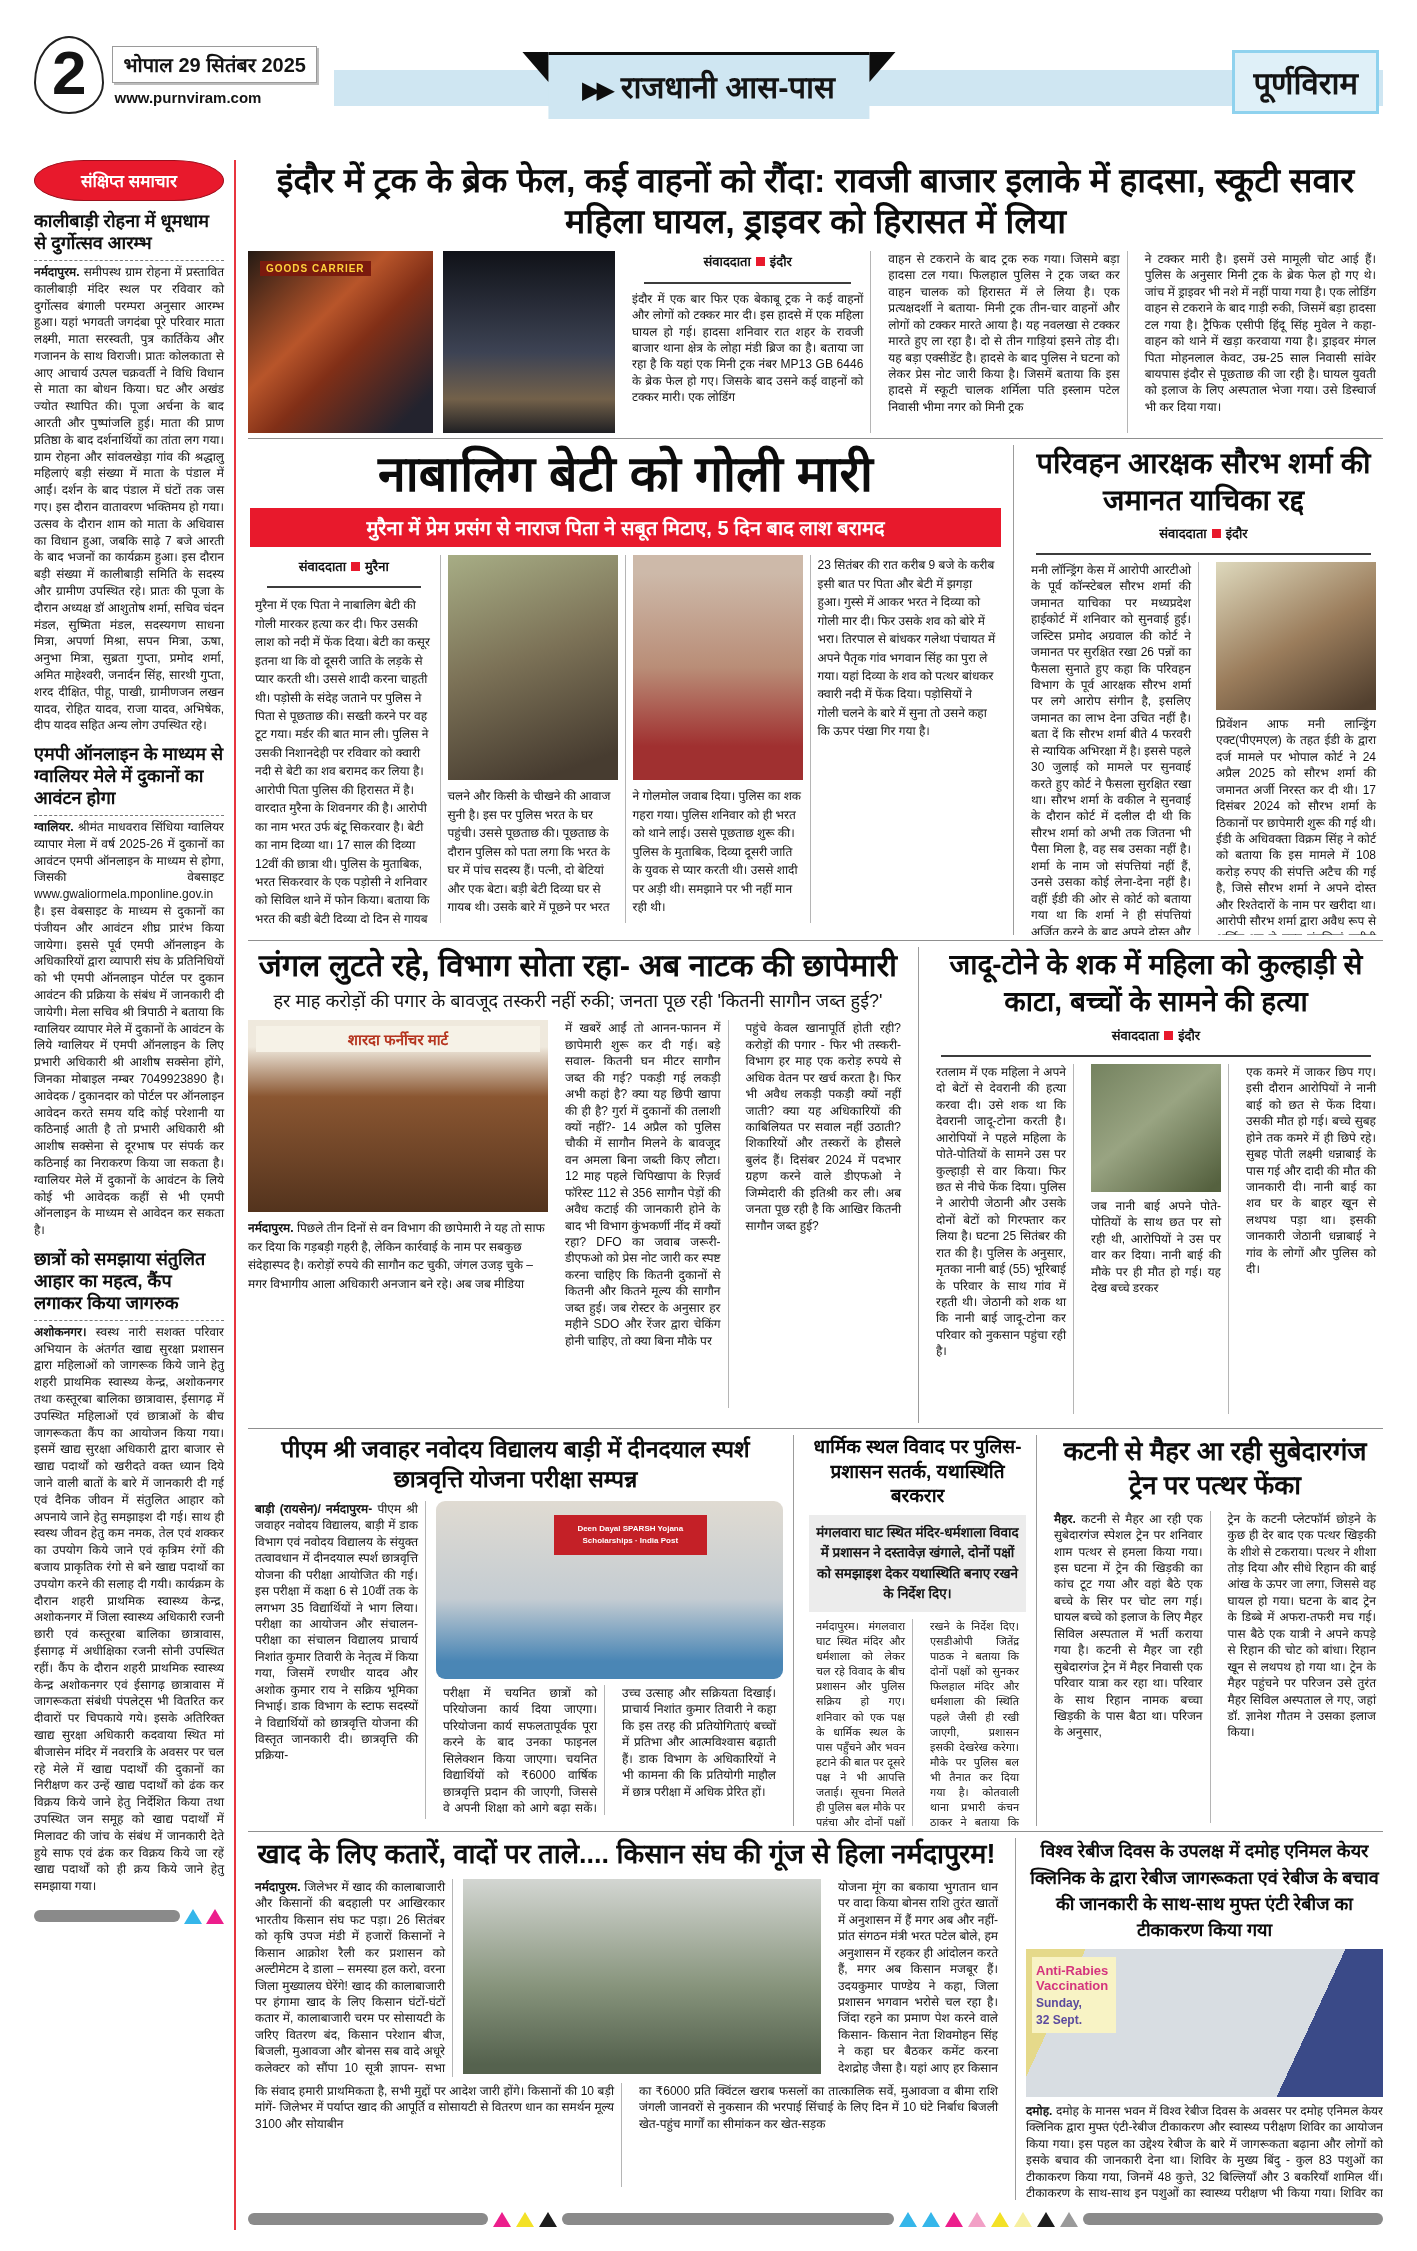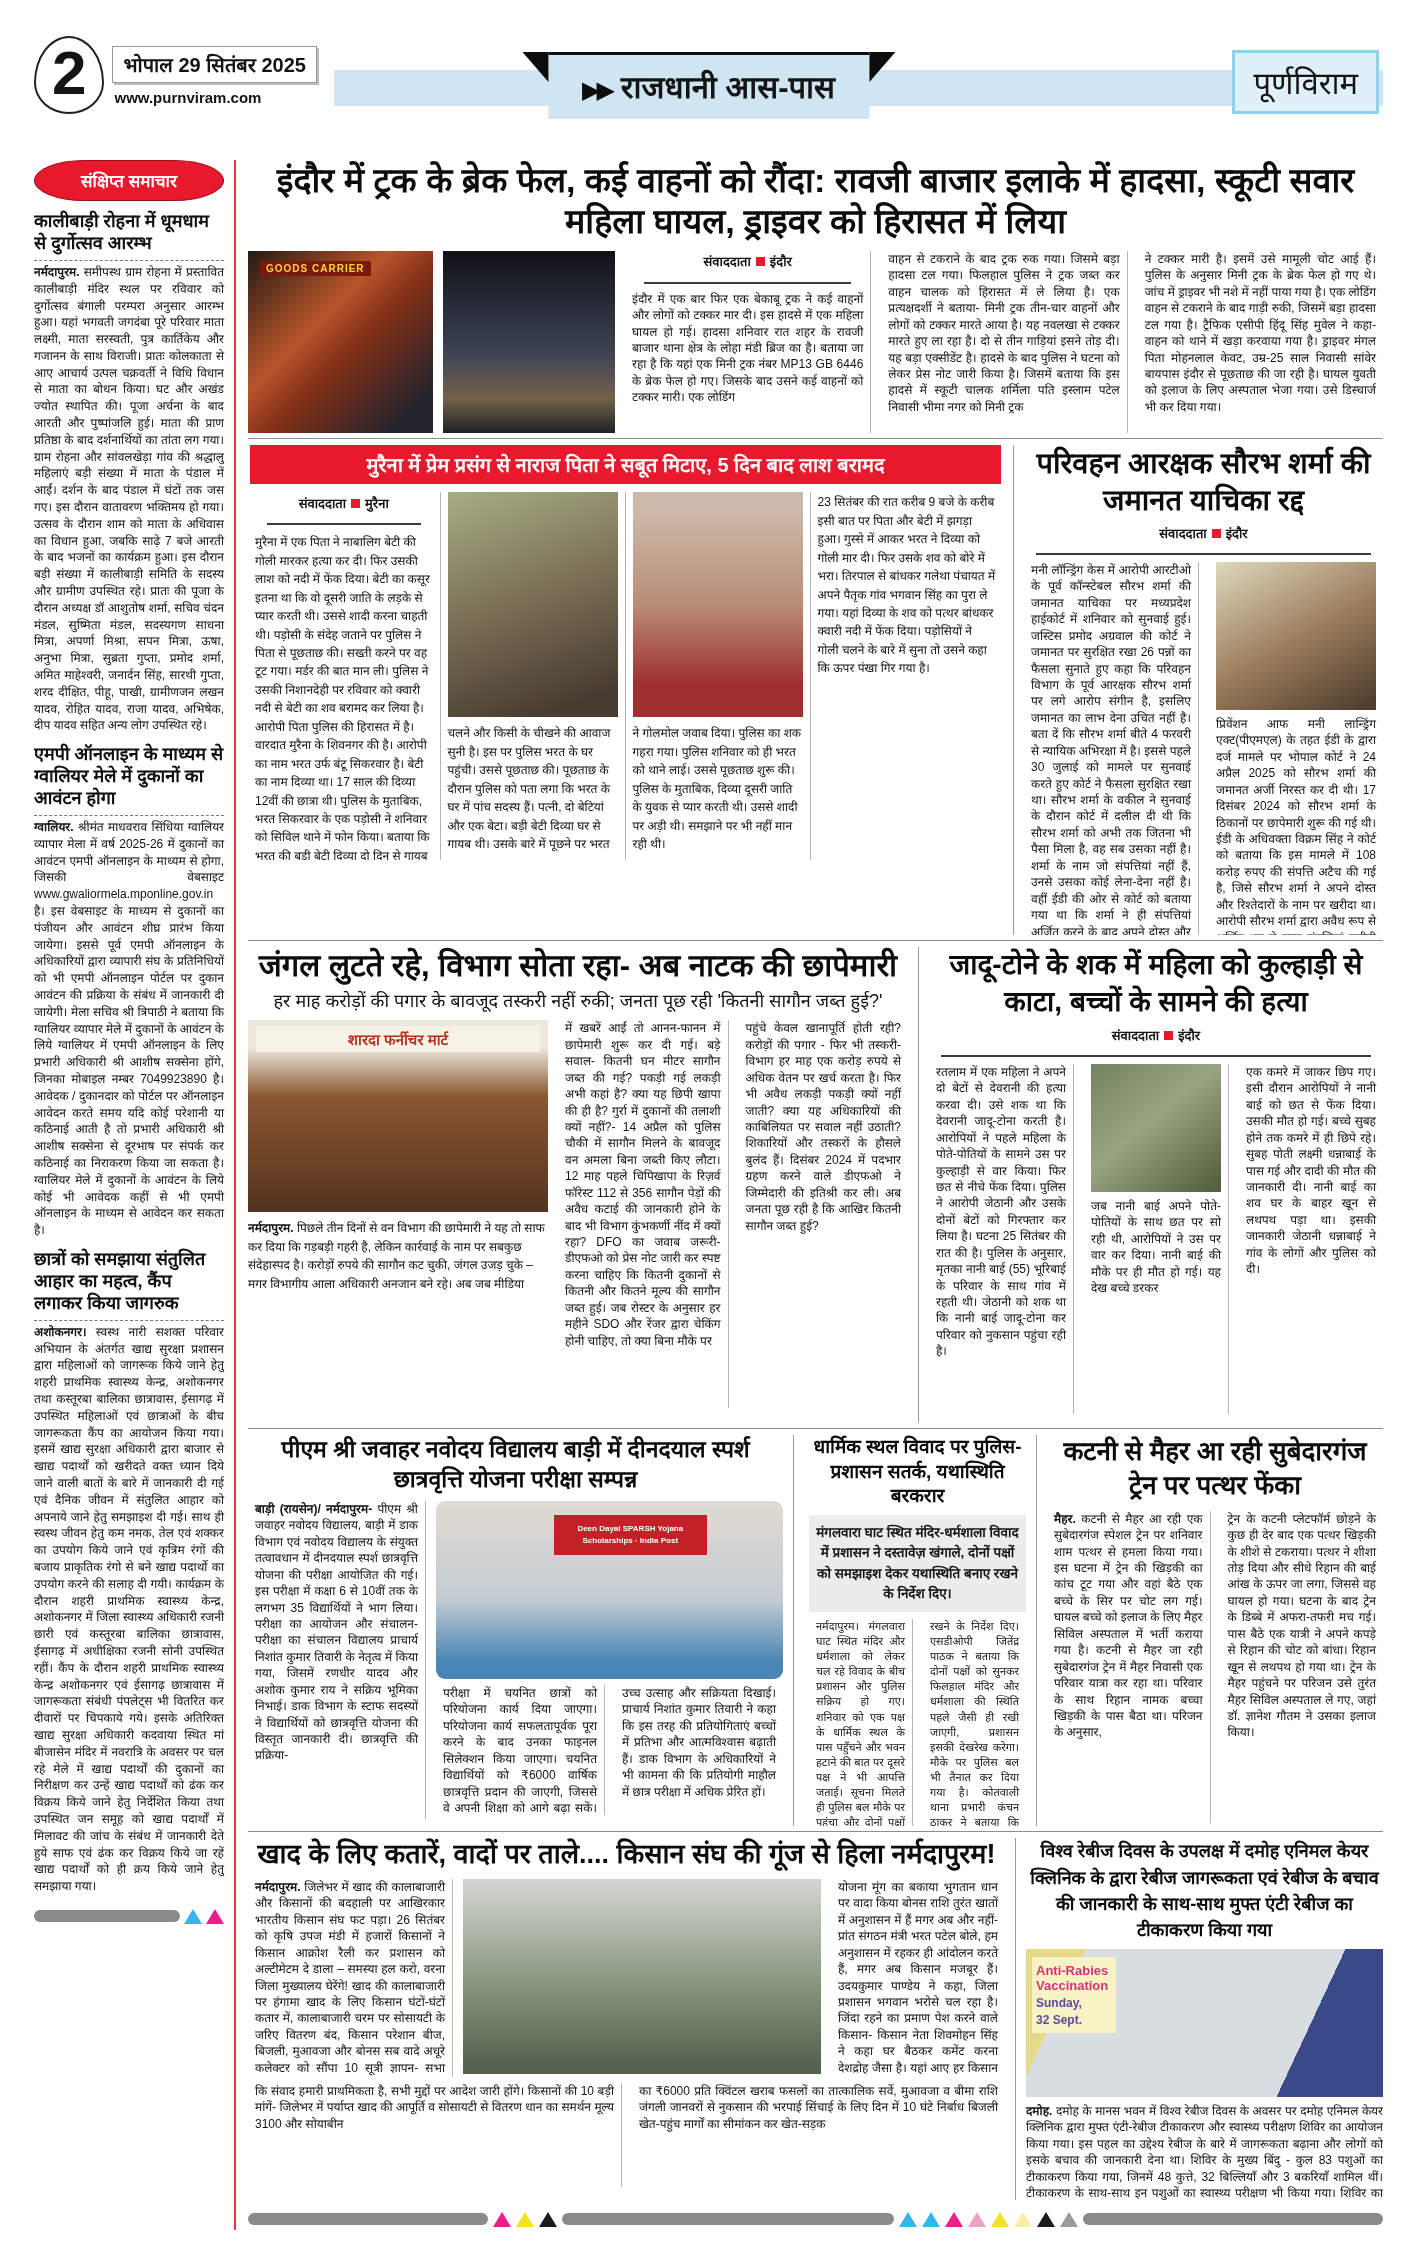--- a/index.html
+++ b/index.html
@@ -16,21 +16,21 @@
   .pageno { font-size:62px; font-weight:bold; line-height:1; border:2px solid #222; border-radius:50% 50% 50% 50%/60% 60% 40% 40%; padding:4px 16px 8px 16px; background:#fff; }
   .m-left-text { padding-top:10px; }
   .date-badge { font-weight:bold; font-size:20px; background:#fff; border:1px solid #9a9a9a; box-shadow:2px 2px 0 #bcbcbc; padding:4px 10px; white-space:nowrap; }
   .site-url { font-weight:bold; font-size:15px; padding:6px 2px 0 2px; }
   .m-center { position:absolute; left:50%; top:22px; transform:translateX(-50%);
     background:#cfe6f2; border-top:3px solid #0d0d0d; padding:10px 34px 12px 34px; font-size:31px; font-weight:bold; white-space:nowrap; }
   .m-center .ff { color:#0d0d0d; font-size:24px; letter-spacing:-4px; margin-right:10px; }
   .m-center:before, .m-center:after { content:""; position:absolute; top:-3px; width:0; height:0; border-style:solid; }
   .m-center:before { left:-26px; border-width:0 26px 30px 0; border-color:transparent #0d0d0d transparent transparent; }
   .m-center:after { right:-26px; border-width:30px 26px 0 0; border-color:#0d0d0d transparent transparent transparent; }
-  .m-right { position:absolute; right:4px; top:20px; background:#dff0f8; border:3px solid #8fd2ee; padding:8px 18px; font-size:31px; font-weight:normal; }
+  .m-right { position:absolute; right:4px; top:20px; background:#dff0f8; border:3px solid #8fd2ee; padding:8px 18px; font-size:31px; font-weight:bold; }
   
   .content { display:flex; gap:12px; height:2070px; }
   .sidebar { width:202px; flex-shrink:0; border-right:2px solid #e8353f; padding-right:10px; overflow:hidden; }
   .main { flex:1; display:flex; flex-direction:column; overflow:hidden; }
   .sep { border-top:1px solid #8f8f8f; margin:5px 0 6px 0; }
   
   .body-txt { font-size:12px; line-height:1.37; text-align:justify; }
   .col { flex:1; padding:0 7px; overflow:hidden; border-right:1px solid #b5b5b5; font-size:12px; line-height:1.37; text-align:justify; }
   .col:last-child, .col.no-rule { border-right:none; }
   .byline { text-align:center; font-weight:bold; font-size:13px; border-bottom:2px solid #3c3c3c; padding-bottom:11px; margin:2px 12px 7px 12px; }
@@ -157,20 +157,21 @@
           </div>
           <div class="col"><span>वाहन से टकराने के बाद ट्रक रुक गया। जिसमे बड़ा हादसा टल गया। फिलहाल पुलिस ने ट्रक जब्त कर वाहन चालक को हिरासत में ले लिया है। एक प्रत्यक्षदर्शी ने बताया- मिनी ट्रक तीन-चार वाहनों और लोगों को टक्कर मारते आया है। यह नवलखा से टक्कर मारते हुए ला रहा है। दो से तीन गाड़ियां इसने तोड़ दी। यह बड़ा एक्सीडेंट है। हादसे के बाद पुलिस ने घटना को लेकर प्रेस नोट जारी किया है। जिसमें बताया कि इस हादसे में स्कूटी चालक शर्मिला पति इस्लाम पटेल निवासी भीमा नगर को मिनी ट्रक</span></div>
           <div class="col"><span>ने टक्कर मारी है। इसमें उसे मामूली चोट आई हैं। पुलिस के अनुसार मिनी ट्रक के ब्रेक फेल हो गए थे। जांच में ड्राइवर भी नशे में नहीं पाया गया है। एक लोडिंग वाहन से टकराने के बाद गाड़ी रुकी, जिसमें बड़ा हादसा टल गया है। ट्रैफिक एसीपी हिंदू सिंह मुवेल ने कहा- वाहन को थाने में खड़ा करवाया गया है। ड्राइवर मंगल पिता मोहनलाल केवट, उम्र-25 साल निवासी सांवेर बायपास इंदौर से पूछताछ की जा रही है। घायल युवती को इलाज के लिए अस्पताल भेजा गया। उसे डिस्चार्ज भी कर दिया गया।</span></div>
         </div>
       </section>
 
       <div class="sep"></div>
 
       <div class="row row2">
         <section style="width:755px;overflow:hidden">
+          <h1 class="hl murena-hl">नाबालिग बेटी को गोली मारी</h1>
           <div class="red-subhead">मुरैना में प्रेम प्रसंग से नाराज पिता ने सबूत मिटाए, 5 दिन बाद लाश बरामद</div>
           <div class="murena-grid" style="height:368px">
             <div>
               <div class="byline"><span>संवाददाता</span><span class="redsq"></span><span>मुरैना</span></div>
               <span class="body-txt">मुरैना में एक पिता ने नाबालिग बेटी की गोली मारकर हत्या कर दी। फिर उसकी लाश को नदी में फेंक दिया। बेटी का कसूर इतना था कि वो दूसरी जाति के लड़के से प्यार करती थी। उससे शादी करना चाहती थी। पड़ोसी के संदेह जताने पर पुलिस ने पिता से पूछताछ की। सख्ती करने पर वह टूट गया। मर्डर की बात मान ली। पुलिस ने उसकी निशानदेही पर रविवार को क्वारी नदी से बेटी का शव बरामद कर लिया है। आरोपी पिता पुलिस की हिरासत में है। वारदात मुरैना के शिवनगर की है। आरोपी का नाम भरत उर्फ बंटू सिकरवार है। बेटी का नाम दिव्या था। 17 साल की दिव्या 12वीं की छात्रा थी। पुलिस के मुताबिक, भरत सिकरवार के एक पड़ोसी ने शनिवार को सिविल थाने में फोन किया। बताया कि भरत की बड़ी बेटी दिव्या दो दिन से गायब है। यह भी कहा कि गुरुवार को उसने भरत के घर से गोली</span>
             </div>
             <div class="no-pad">
               <div class="photo ph-man" style="width:100%;height:225px;margin-bottom:6px"></div>
               <span class="body-txt">चलने और किसी के चीखने की आवाज सुनी है। इस पर पुलिस भरत के घर पहुंची। उससे पूछताछ की। पूछताछ के दौरान पुलिस को पता लगा कि भरत के घर में पांच सदस्य हैं। पत्नी, दो बेटियां और एक बेटा। बड़ी बेटी दिव्या घर से गायब थी। उसके बारे में पूछने पर भरत</span>
             </div>

